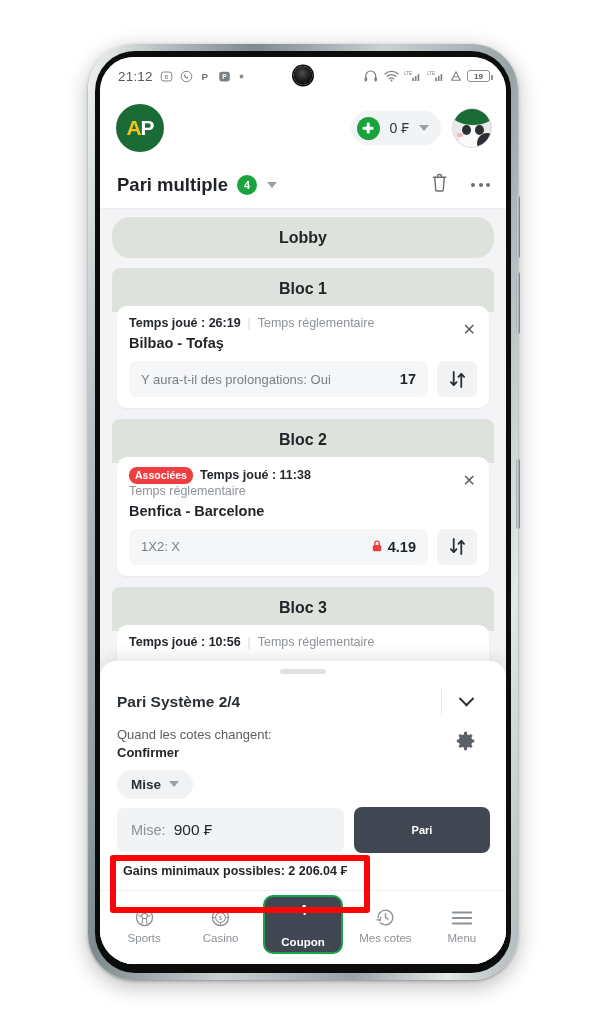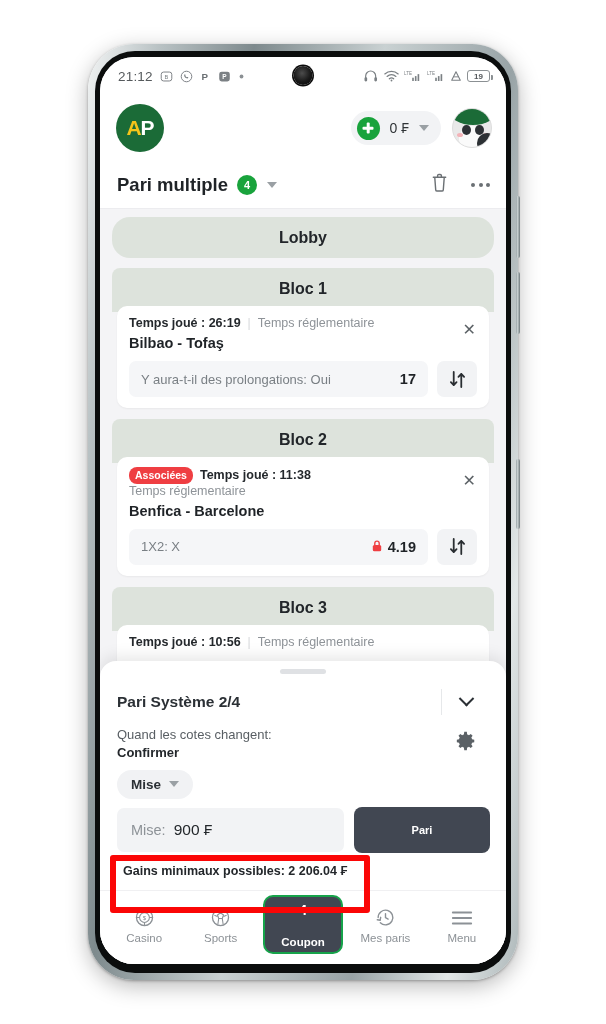--- a/index.html
+++ b/index.html
@@ -525,50 +525,50 @@
         </div>
 
         <div id="min-gain">Gains minimaux possibles: 2 206.04 ₣</div>
 
         
         <div id="bottom-nav">
           <div class="nav-item">
             <span class="nav-icon">
               <svg width="21" height="21" viewBox="0 0 24 24">
                   <circle cx="12" cy="12" r="9.2" fill="none" stroke="#8c9196" stroke-width="1.5"></circle>
+                  <path d="M12 6.6l3.4 2.5-1.3 4h-4.2l-1.3-4z" fill="none" stroke="#8c9196" stroke-width="1.3"></path>
+                  <path d="M12 2.8v3.8M5 9.5l3.6 1.3M19 9.5l-3.6 1.3M9 19.6l.9-6M15 19.6l-.9-6" stroke="#8c9196" stroke-width="1.2"></path>
+                </svg>
+            </span>
+            <span class="nav-label">Sports</span>
+          </div>
+          <div class="nav-item">
+            <span class="nav-icon">
+              <svg width="21" height="21" viewBox="0 0 24 24">
+                  <circle cx="12" cy="12" r="9.2" fill="none" stroke="#8c9196" stroke-width="1.5"></circle>
                   <circle cx="12" cy="12" r="5.6" fill="none" stroke="#8c9196" stroke-width="1.2"></circle>
                   <path d="M12 2.8v3.6M12 17.6v3.6M2.8 12h3.6M17.6 12h3.6" stroke="#8c9196" stroke-width="1.3"></path>
                   <text x="12" y="15" font-size="7" font-family="Liberation Sans" text-anchor="middle" fill="#8c9196">$</text>
                 </svg>
             </span>
             <span class="nav-label">Casino</span>
-          </div>
-          <div class="nav-item">
-            <span class="nav-icon">
-              <svg width="21" height="21" viewBox="0 0 24 24">
-                  <circle cx="12" cy="12" r="9.2" fill="none" stroke="#8c9196" stroke-width="1.5"></circle>
-                  <path d="M12 6.6l3.4 2.5-1.3 4h-4.2l-1.3-4z" fill="none" stroke="#8c9196" stroke-width="1.3"></path>
-                  <path d="M12 2.8v3.8M5 9.5l3.6 1.3M19 9.5l-3.6 1.3M9 19.6l.9-6M15 19.6l-.9-6" stroke="#8c9196" stroke-width="1.2"></path>
-                </svg>
-            </span>
-            <span class="nav-label">Sports</span>
           </div>
           <div class="nav-item active">
             <span class="nav-badge">4</span>
             <span class="nav-label">Coupon</span>
           </div>
           <div class="nav-item">
             <span class="nav-icon">
               <svg width="21" height="21" viewBox="0 0 24 24">
                   <path d="M3.6 12a8.4 8.4 0 1 1 2.5 6" fill="none" stroke="#8c9196" stroke-width="1.6" stroke-linecap="round"></path>
                   <path d="M2.6 14.6l3.3.6.6-3.4" fill="none" stroke="#8c9196" stroke-width="1.6" stroke-linecap="round" stroke-linejoin="round"></path>
                   <path d="M12 7.6V12l3 1.8" fill="none" stroke="#8c9196" stroke-width="1.6" stroke-linecap="round"></path>
                 </svg>
             </span>
-            <span class="nav-label">Mes paris</span>
+            <span class="nav-label">Mes cotes</span>
           </div>
           <div class="nav-item">
             <span class="nav-icon">
               <svg width="22" height="18" viewBox="0 0 24 18">
                   <path d="M2 3h20M2 9h20M2 15h20" stroke="#8c9196" stroke-width="2.1" stroke-linecap="round"></path>
                 </svg>
             </span>
             <span class="nav-label">Menu</span>
           </div>
         </div>

